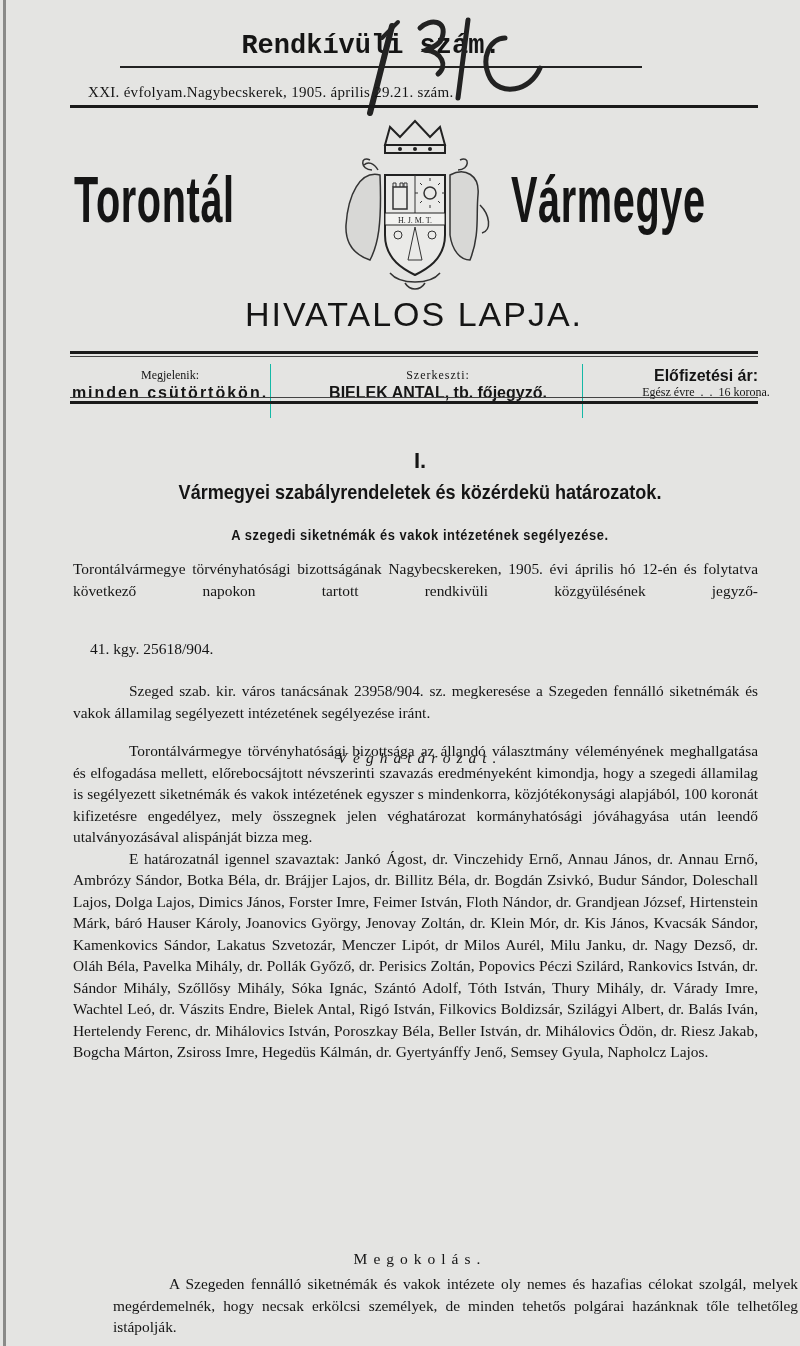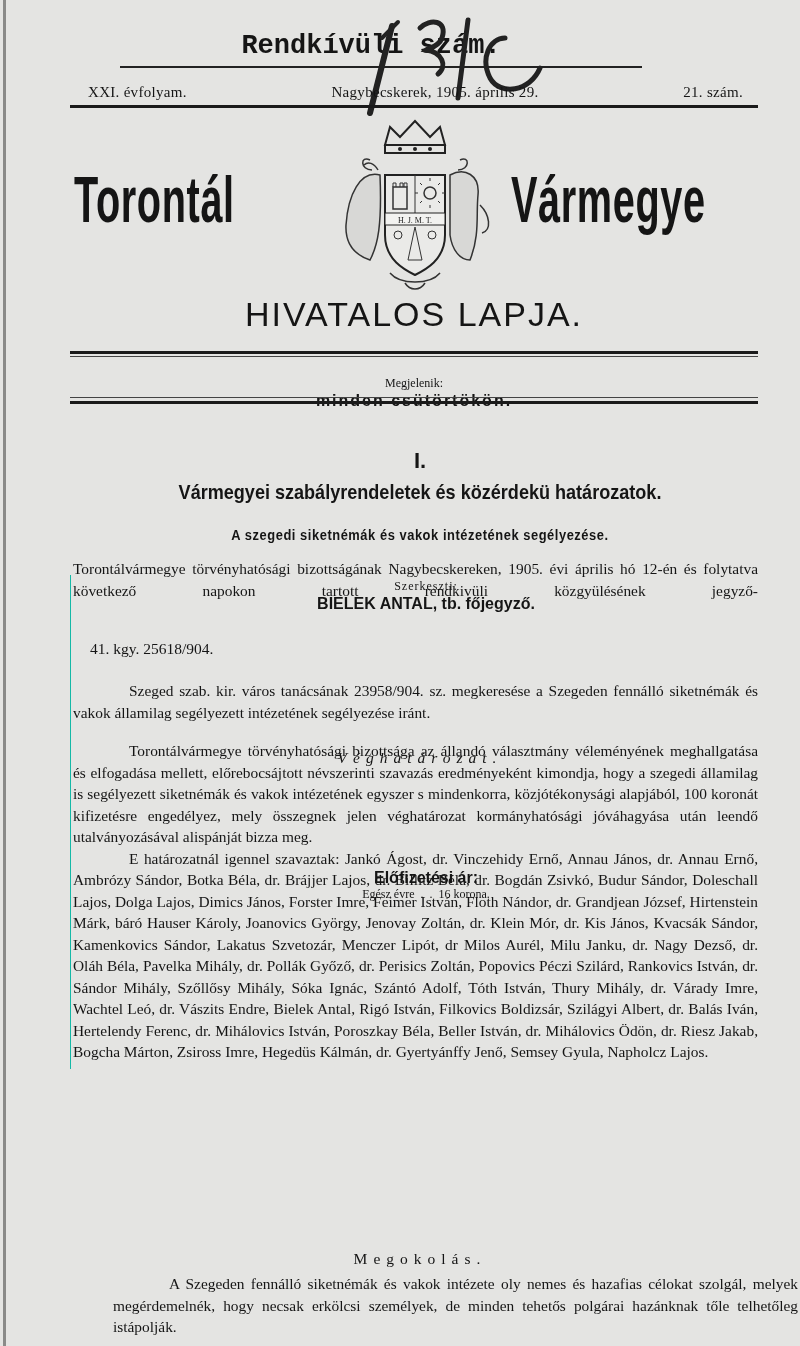--- a/index.html
+++ b/index.html
@@ -20,21 +20,21 @@
     text-align: center;
     font-family: "Liberation Mono", "DejaVu Sans Mono", monospace;
     font-weight: bold; font-size: 27px; letter-spacing: 0px;
     line-height: 32px;
   }
   .extra-rule {
     position: absolute; left: 120px; top: 66px; width: 522px; height: 2px; background: #222;
   }
   .issue-line {
     position: absolute; left: 88px; top: 84px; width: 655px;
-    font-size: 15px; display: flex; justify-content: space-between;
+    font-size: 15px; display: flex; 
     letter-spacing: 0.3px;
   }
   .issue-line span { white-space: nowrap; }
   .issue-rule {
     position: absolute; left: 70px; top: 105px; width: 688px; height: 3px; background: #1a1a1a;
   }
   
   .handmark {
     position: absolute; left: 330px; top: 8px; width: 250px; height: 110px;
     pointer-events: none;
@@ -56,23 +56,22 @@
     position: absolute; left: 70px; top: 292px; width: 688px; text-align: center;
     font-family: Liberation Sans, sans-serif;
     font-size: 34px; letter-spacing: 2px; line-height: 44px;
   }
   
   .info-rule-top { position: absolute; left: 70px; top: 351px; width: 688px; height: 3px; background: #1a1a1a; }
   .info-rule-top2 { position: absolute; left: 70px; top: 356px; width: 688px; height: 1px; background: #444; }
   .info-rule-bot { position: absolute; left: 70px; top: 397px; width: 688px; height: 1px; background: #444; }
   .info-rule-bot2 { position: absolute; left: 70px; top: 401px; width: 688px; height: 3px; background: #1a1a1a; }
   .info-box {
-    position: absolute; left: 70px; top: 372px; width: 688px; height: 54px;
+    position: absolute; left: 70px; top: 364px; width: 688px; height: 54px;
     display: flex;
-    flex-direction: column;
   }
   .info-col {
     flex: 1; text-align: center; font-size: 12px; line-height: 17px; padding-top: 3px;
   }
   .info-col + .info-col { border-left: 1px solid #14b8a6; padding-left: 23px; }
   .info-col:nth-child(1) { flex: 0 0 200px; }
   .info-col:nth-child(2) { flex: 0 0 288px; }
   .info-col:nth-child(3) { flex: 0 0 200px; }
   .sans-b { font-family: "Liberation Sans", "DejaVu Sans", sans-serif; font-weight: bold; font-size: 16px; }
   .spaced { letter-spacing: 2px; }

